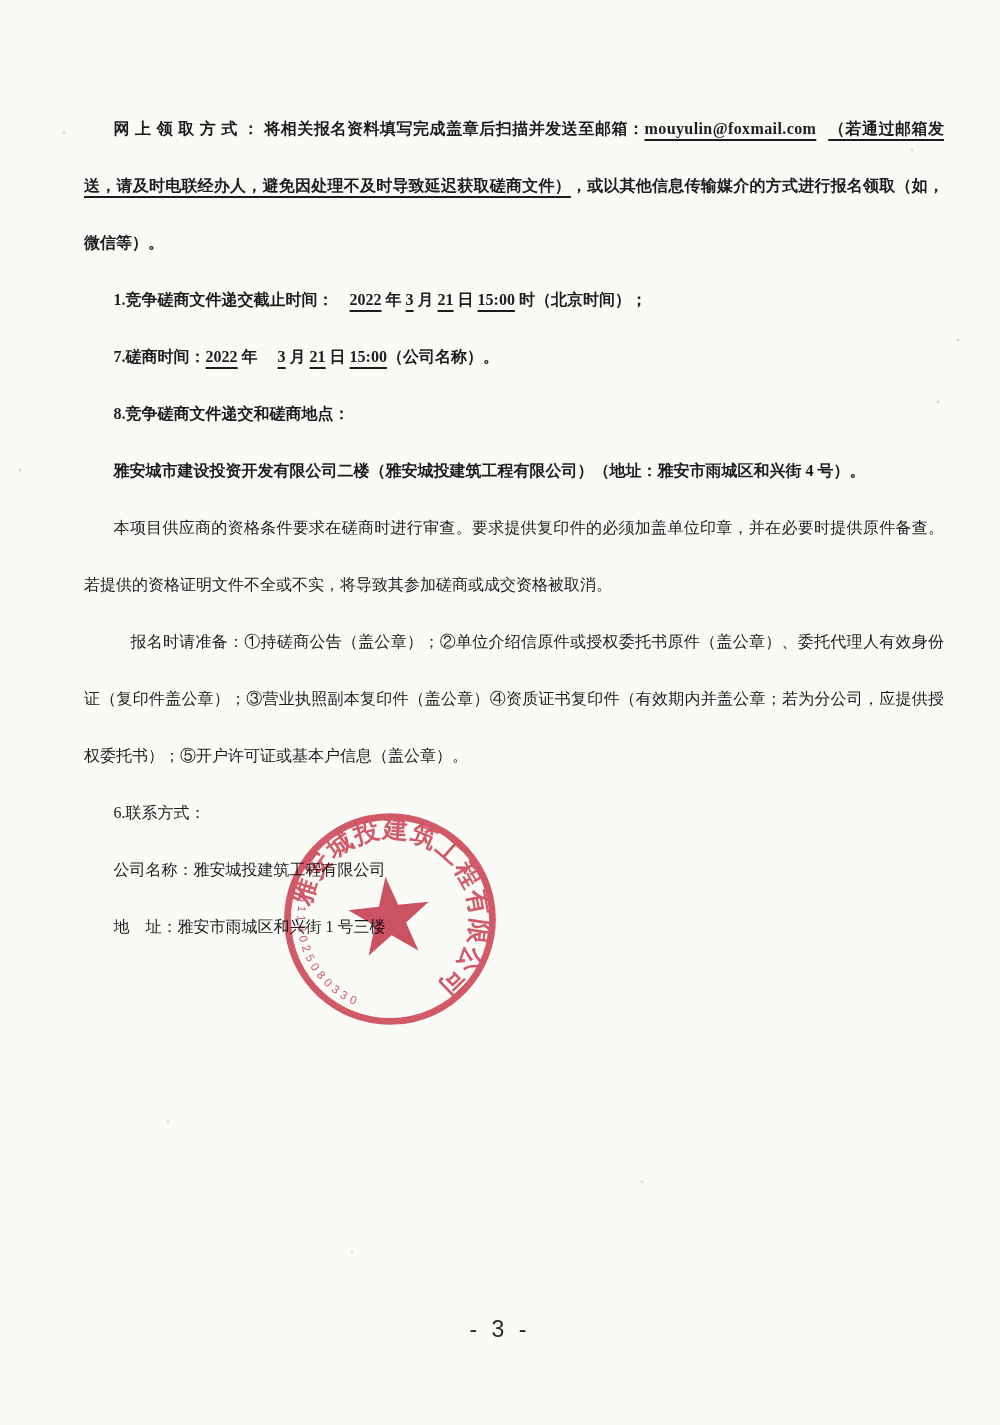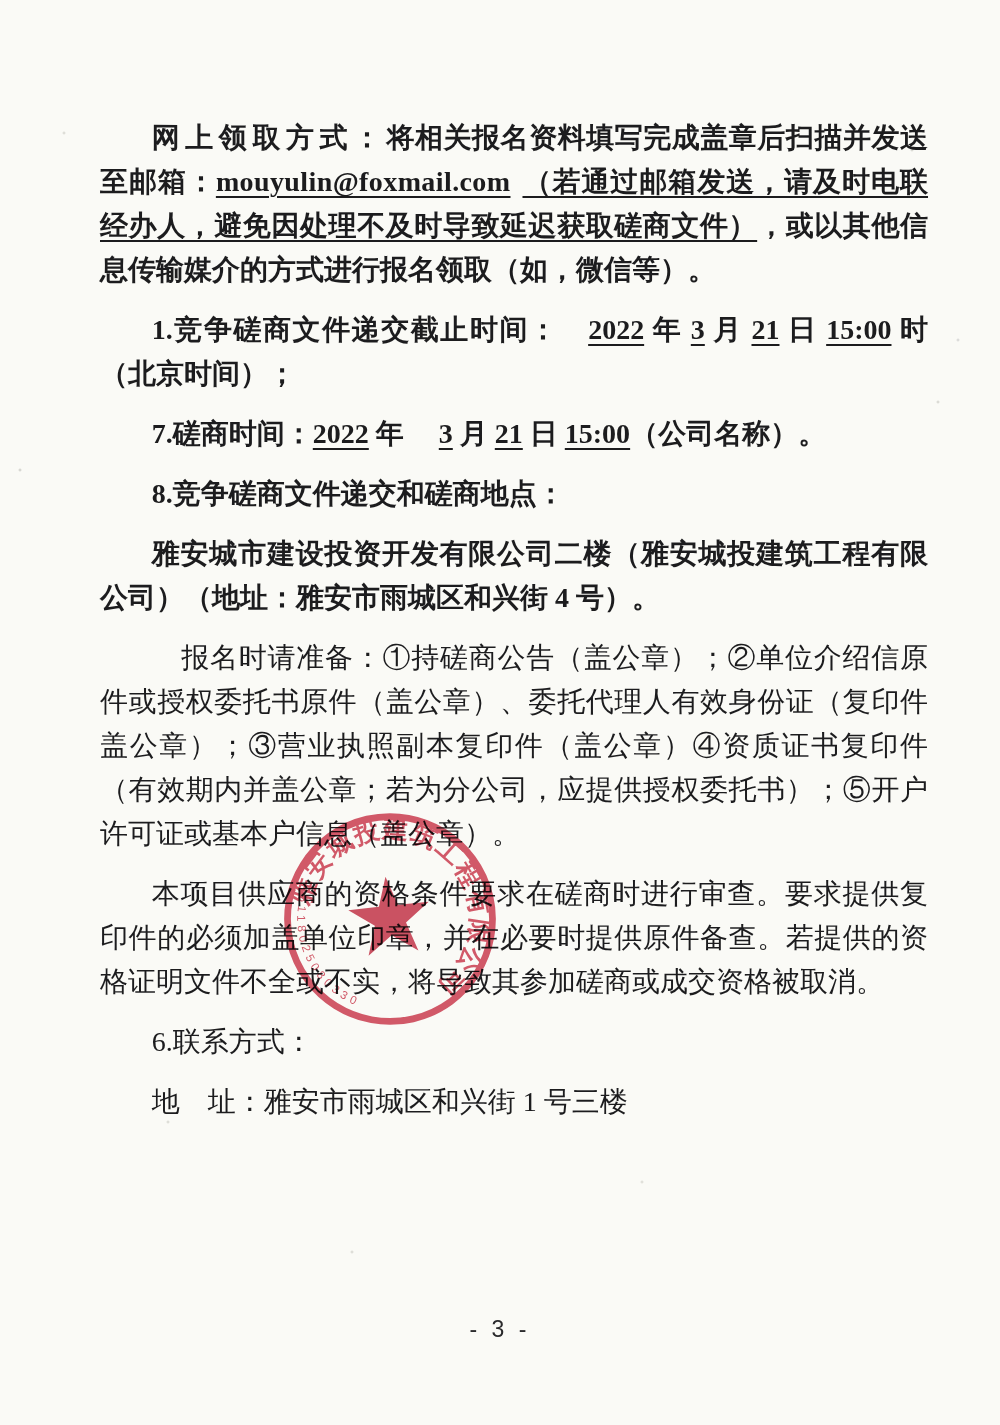--- a/index.html
+++ b/index.html
@@ -12,21 +12,21 @@
       radial-gradient(circle 1.3px at 20px 470px,  #c5c5bf 0, rgba(0,0,0,0) 2px),
       radial-gradient(circle 1.5px at 168px 1122px,#cfcfc8 0, rgba(0,0,0,0) 2px),
       radial-gradient(circle 1.4px at 642px 1182px,#d2d2cb 0, rgba(0,0,0,0) 2px),
       radial-gradient(circle 1.6px at 352px 1252px,#cfcfc8 0, rgba(0,0,0,0) 2px),
       radial-gradient(circle 1.3px at 958px 340px, #cccccc 0, rgba(0,0,0,0) 2px),
       #fafaf6;
     font-family:"Liberation Serif","DejaVu Serif",serif;
     color:#1c1c1e;
   }
   .doc{position:absolute;left:84px;right:56px;top:100px;}
-  p.para{margin:16px;font-size:28px;line-height:44px;text-align:justify;text-indent:1.85em;}
+  p.para{margin:0;font-size:16px;line-height:57px;text-align:justify;text-indent:1.85em;}
   p.prepare{text-indent:2.9em;}
   .bold{font-weight:bold;}
   .ls{letter-spacing:5px;}
   .u{text-decoration:underline;text-underline-offset:5px;text-decoration-thickness:1.6px;}
   .email{font-family:"Liberation Serif",serif;letter-spacing:.4px;padding-right:12px;}
   .pagenum{
     position:absolute;top:1316px;left:0;width:100%;text-align:center;
     font-family:"Liberation Sans","DejaVu Sans",sans-serif;
     font-size:23px;letter-spacing:4px;color:#2a2a2c;
   }
@@ -44,26 +44,27 @@
 
   <p class="para bold"><span>1.竞争磋商文件递交截止时间：</span><span>　</span><span class="u">2022</span><span> 年 </span><span class="u">3</span><span> 月 </span><span class="u">21</span><span> 日 </span><span class="u">15:00</span><span> 时（北京时间）；</span></p>
 
   <p class="para bold"><span>7.磋商时间：</span><span class="u">2022</span><span> 年 　</span><span class="u">3</span><span> 月 </span><span class="u">21</span><span> 日 </span><span class="u">15:00</span><span>（公司名称）。</span></p>
 
   <p class="para bold"><span>8.竞争磋商文件递交和磋商地点：</span></p>
 
   <p class="para bold"><span>雅安城市建设投资开发有限公司二楼（雅安城投建筑工程有限公司）（地址：雅安市雨城区和兴街 4 号）。</span></p>
 
 
+  <p class="para"><span>本项目供应商的资格条件要求在磋商时进行审查。要求提供复印件的必须加盖单位印章，并在必要时提供原件备查。若提供的资格证明文件不全或不实，将导致其参加磋商或成交资格被取消。</span></p>
+
   <p class="para prepare"><span>报名时请准备：①持磋商公告（盖公章）；②单位介绍信原件或授权委托书原件（盖公章）、委托代理人有效身份证（复印件盖公章）；③营业执照副本复印件（盖公章）④资质证书复印件（有效期内并盖公章；若为分公司，应提供授权委托书）；⑤开户许可证或基本户信息（盖公章）。</span></p>
-
-  <p class="para"><span>本项目供应商的资格条件要求在磋商时进行审查。要求提供复印件的必须加盖单位印章，并在必要时提供原件备查。若提供的资格证明文件不全或不实，将导致其参加磋商或成交资格被取消。</span></p>
 
   <p class="para"><span>6.联系方式：</span></p>
 
+  <p class="para"><span>公司名称：</span><span>雅安城投建筑工程有限公司</span></p>
 
   <p class="para"><span>地　址：</span><span>雅安市雨城区和兴街 1 号三楼</span></p>
 
 
 
 </div>
 
 <svg class="seal" viewBox="0 0 240 240" aria-hidden="true">
   <g transform="rotate(32 120 120)">
     <circle cx="120" cy="120" r="106" fill="none" stroke="#cf4458" stroke-width="7"></circle>

